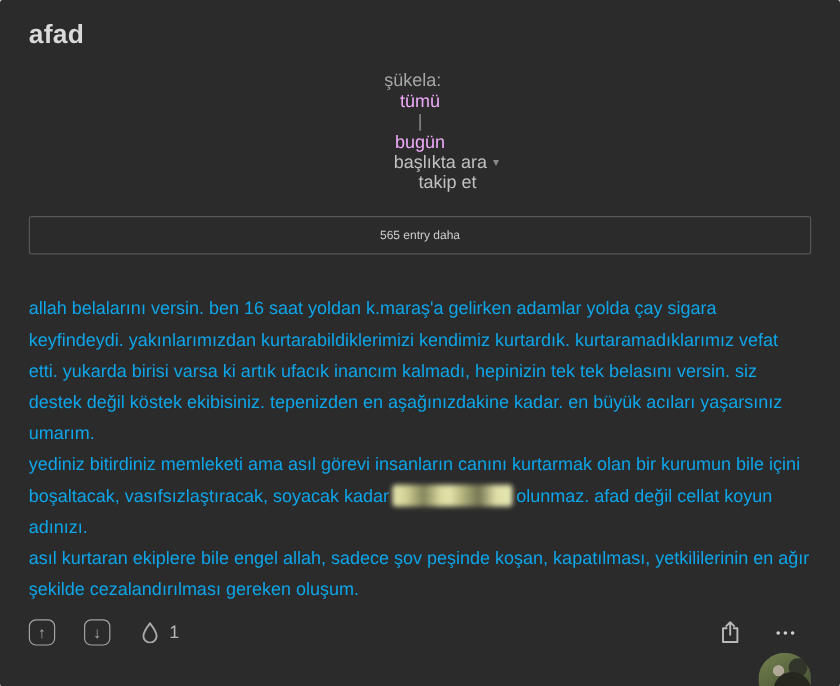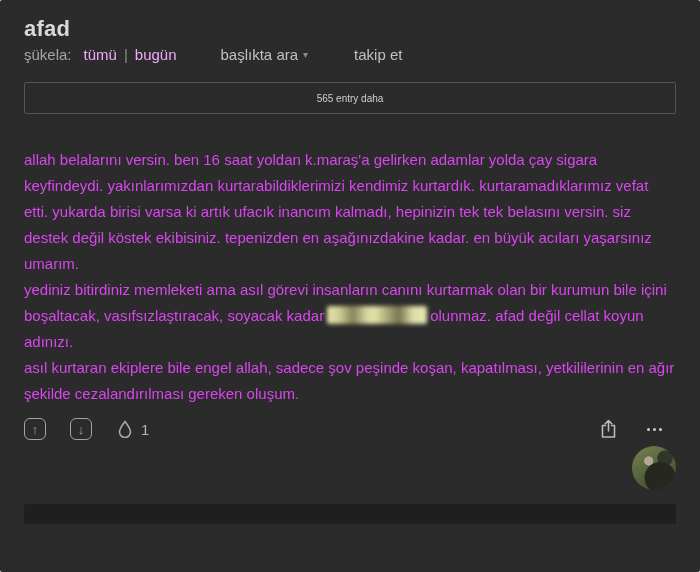--- a/index.html
+++ b/index.html
@@ -16,25 +16,26 @@
   }
   
   .topic-title{
     margin:0;
     font-size:22px;
     font-weight:bold;
     color:#d9d9d9;
     letter-spacing:.2px;
   }
   .filter-row{
-    margin-top:4px;
+    margin-top:17px;
     display:flex;
     align-items:center;
     font-size:15px;
     color:#b3b3b3;
+    flex-direction:column;
   }
   .filter-label{color:#a6a6a6;margin-right:12px;}
   .filter-link{color:#f0abfc;cursor:pointer;}
   .filter-divider{margin:0 7px;color:#8d8d8d;}
   .filter-search{margin-left:44px;display:flex;align-items:center;gap:5px;cursor:pointer;color:#c0c0c0;}
   .caret{font-size:10px;color:#8a8a8a;line-height:1;}
   .filter-follow{margin-left:46px;cursor:pointer;color:#c0c0c0;}
   
   .more-btn{
     display:block;
@@ -48,21 +49,21 @@
     font-family:"Liberation Sans",sans-serif;
     font-size:10px;
     cursor:pointer;
   }
   .more-btn.bottom{margin-top:21px;}
   
   .entry-text{
     margin-top:33px;
     font-size:15px;
     line-height:26px;
-    color:#d946ef;
+    color:#0ea5e9;
   }
   .entry-text p{margin:0;}
   .redacted{
     display:inline-block;
     width:100px;height:18px;
     margin:0 3px;
     vertical-align:text-bottom;
     border-radius:3px;
     background:linear-gradient(90deg,
       #e6e6b0 0%, #cfcf93 12%, #84845c 26%, #d9d9a0 40%,

